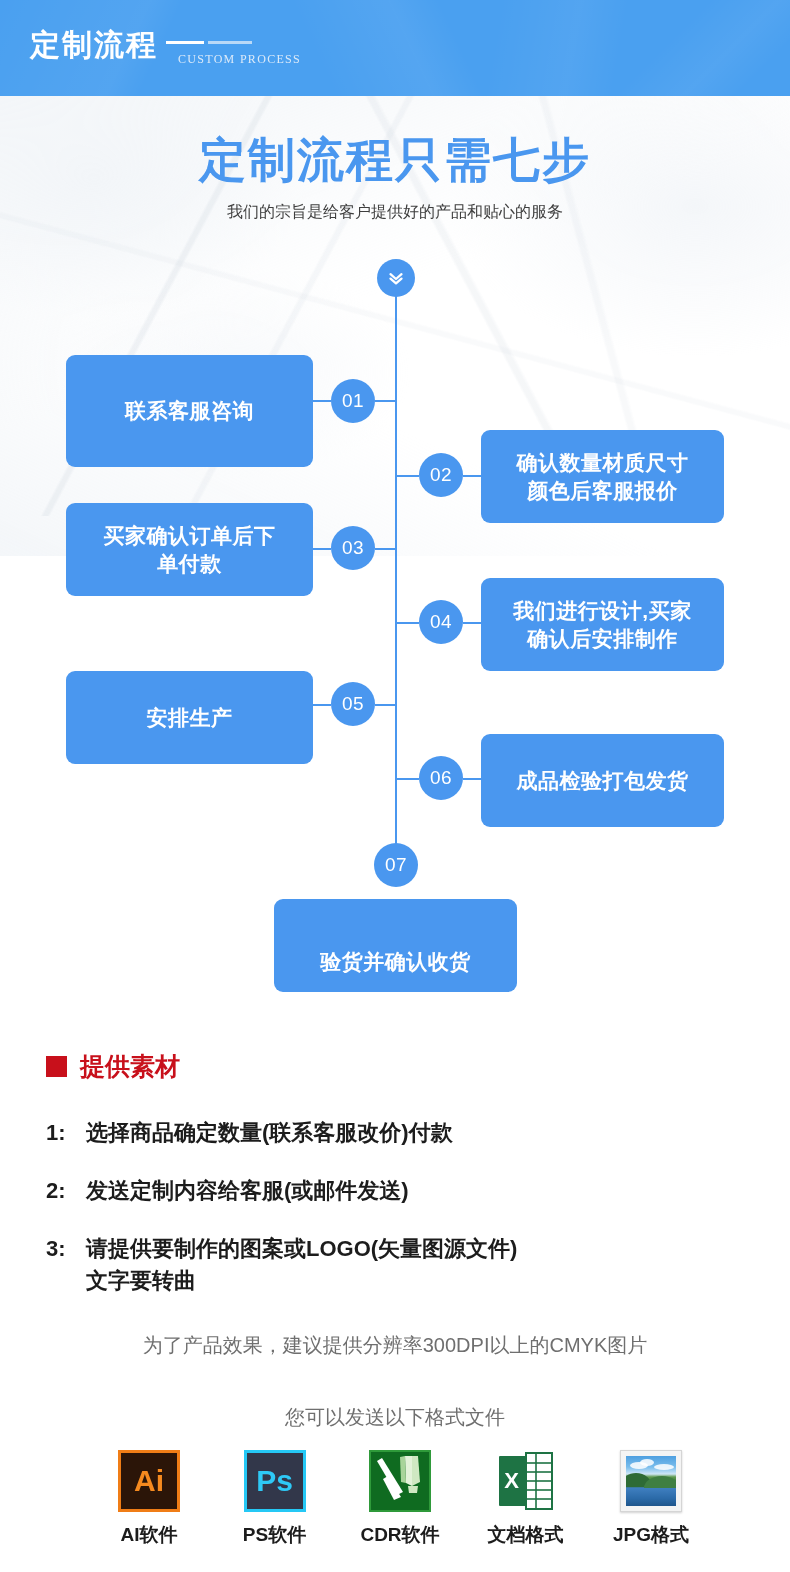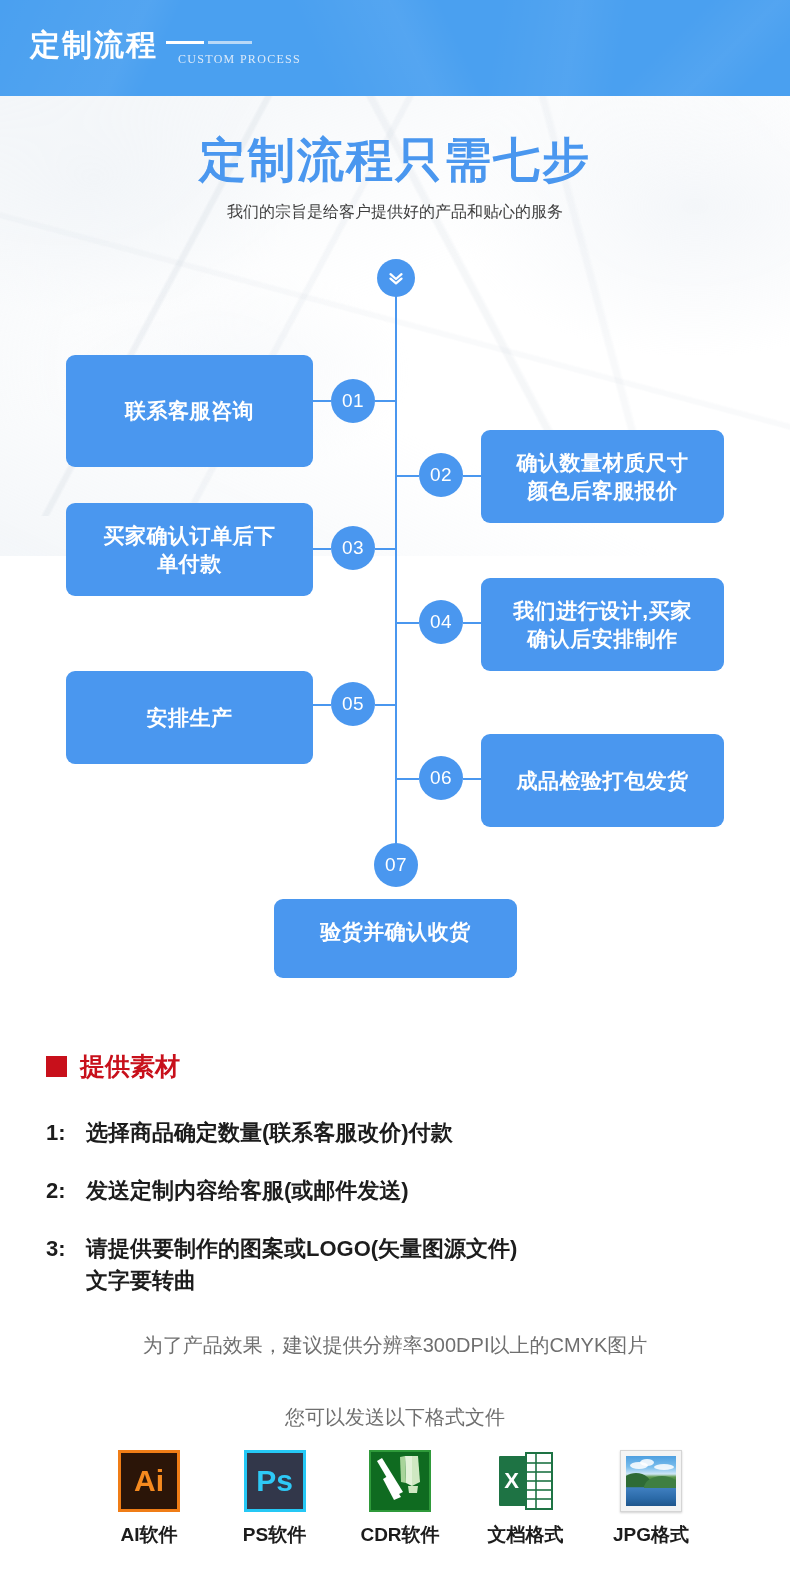--- a/index.html
+++ b/index.html
@@ -382,21 +382,21 @@
     <div class="step-box" style="left:66px; top:659px; width:247px; height:93px;margin-top:12px;">安排生产</div>
     <div class="step-num" style="left:331px; top:682px;">05</div>
 
     <div class="connector" style="left:397px; top:778px; width:22px;"></div>
     <div class="connector" style="left:463px; top:778px; width:18px;"></div>
     <div class="step-box" style="left:481px; top:734px; width:243px; height:93px;">成品检验打包发货</div>
     <div class="step-num" style="left:419px; top:756px;">06</div>
 
     <div class="step-num" style="left:374px; top:843px;">07</div>
     <div class="final-dash" style="left:383px; top:927px;"></div>
-    <div class="step-box" style="left:274px; top:899px; width:243px; height:79px; align-items:flex-end; padding-bottom:32px;">验货并确认收货</div>
+    <div class="step-box" style="left:274px; top:899px; width:243px; height:93px; align-items:flex-end; padding-bottom:16px;">验货并确认收货</div>
   </div>
 
   <div class="mat-head">
     <span class="mat-square"></span>
     <span class="mat-head-text">提供素材</span>
   </div>
 
   <div class="mat-item" style="top:1117px;">
     <span class="mat-idx">1:</span>
     <span>选择商品确定数量(联系客服改价)付款</span>

